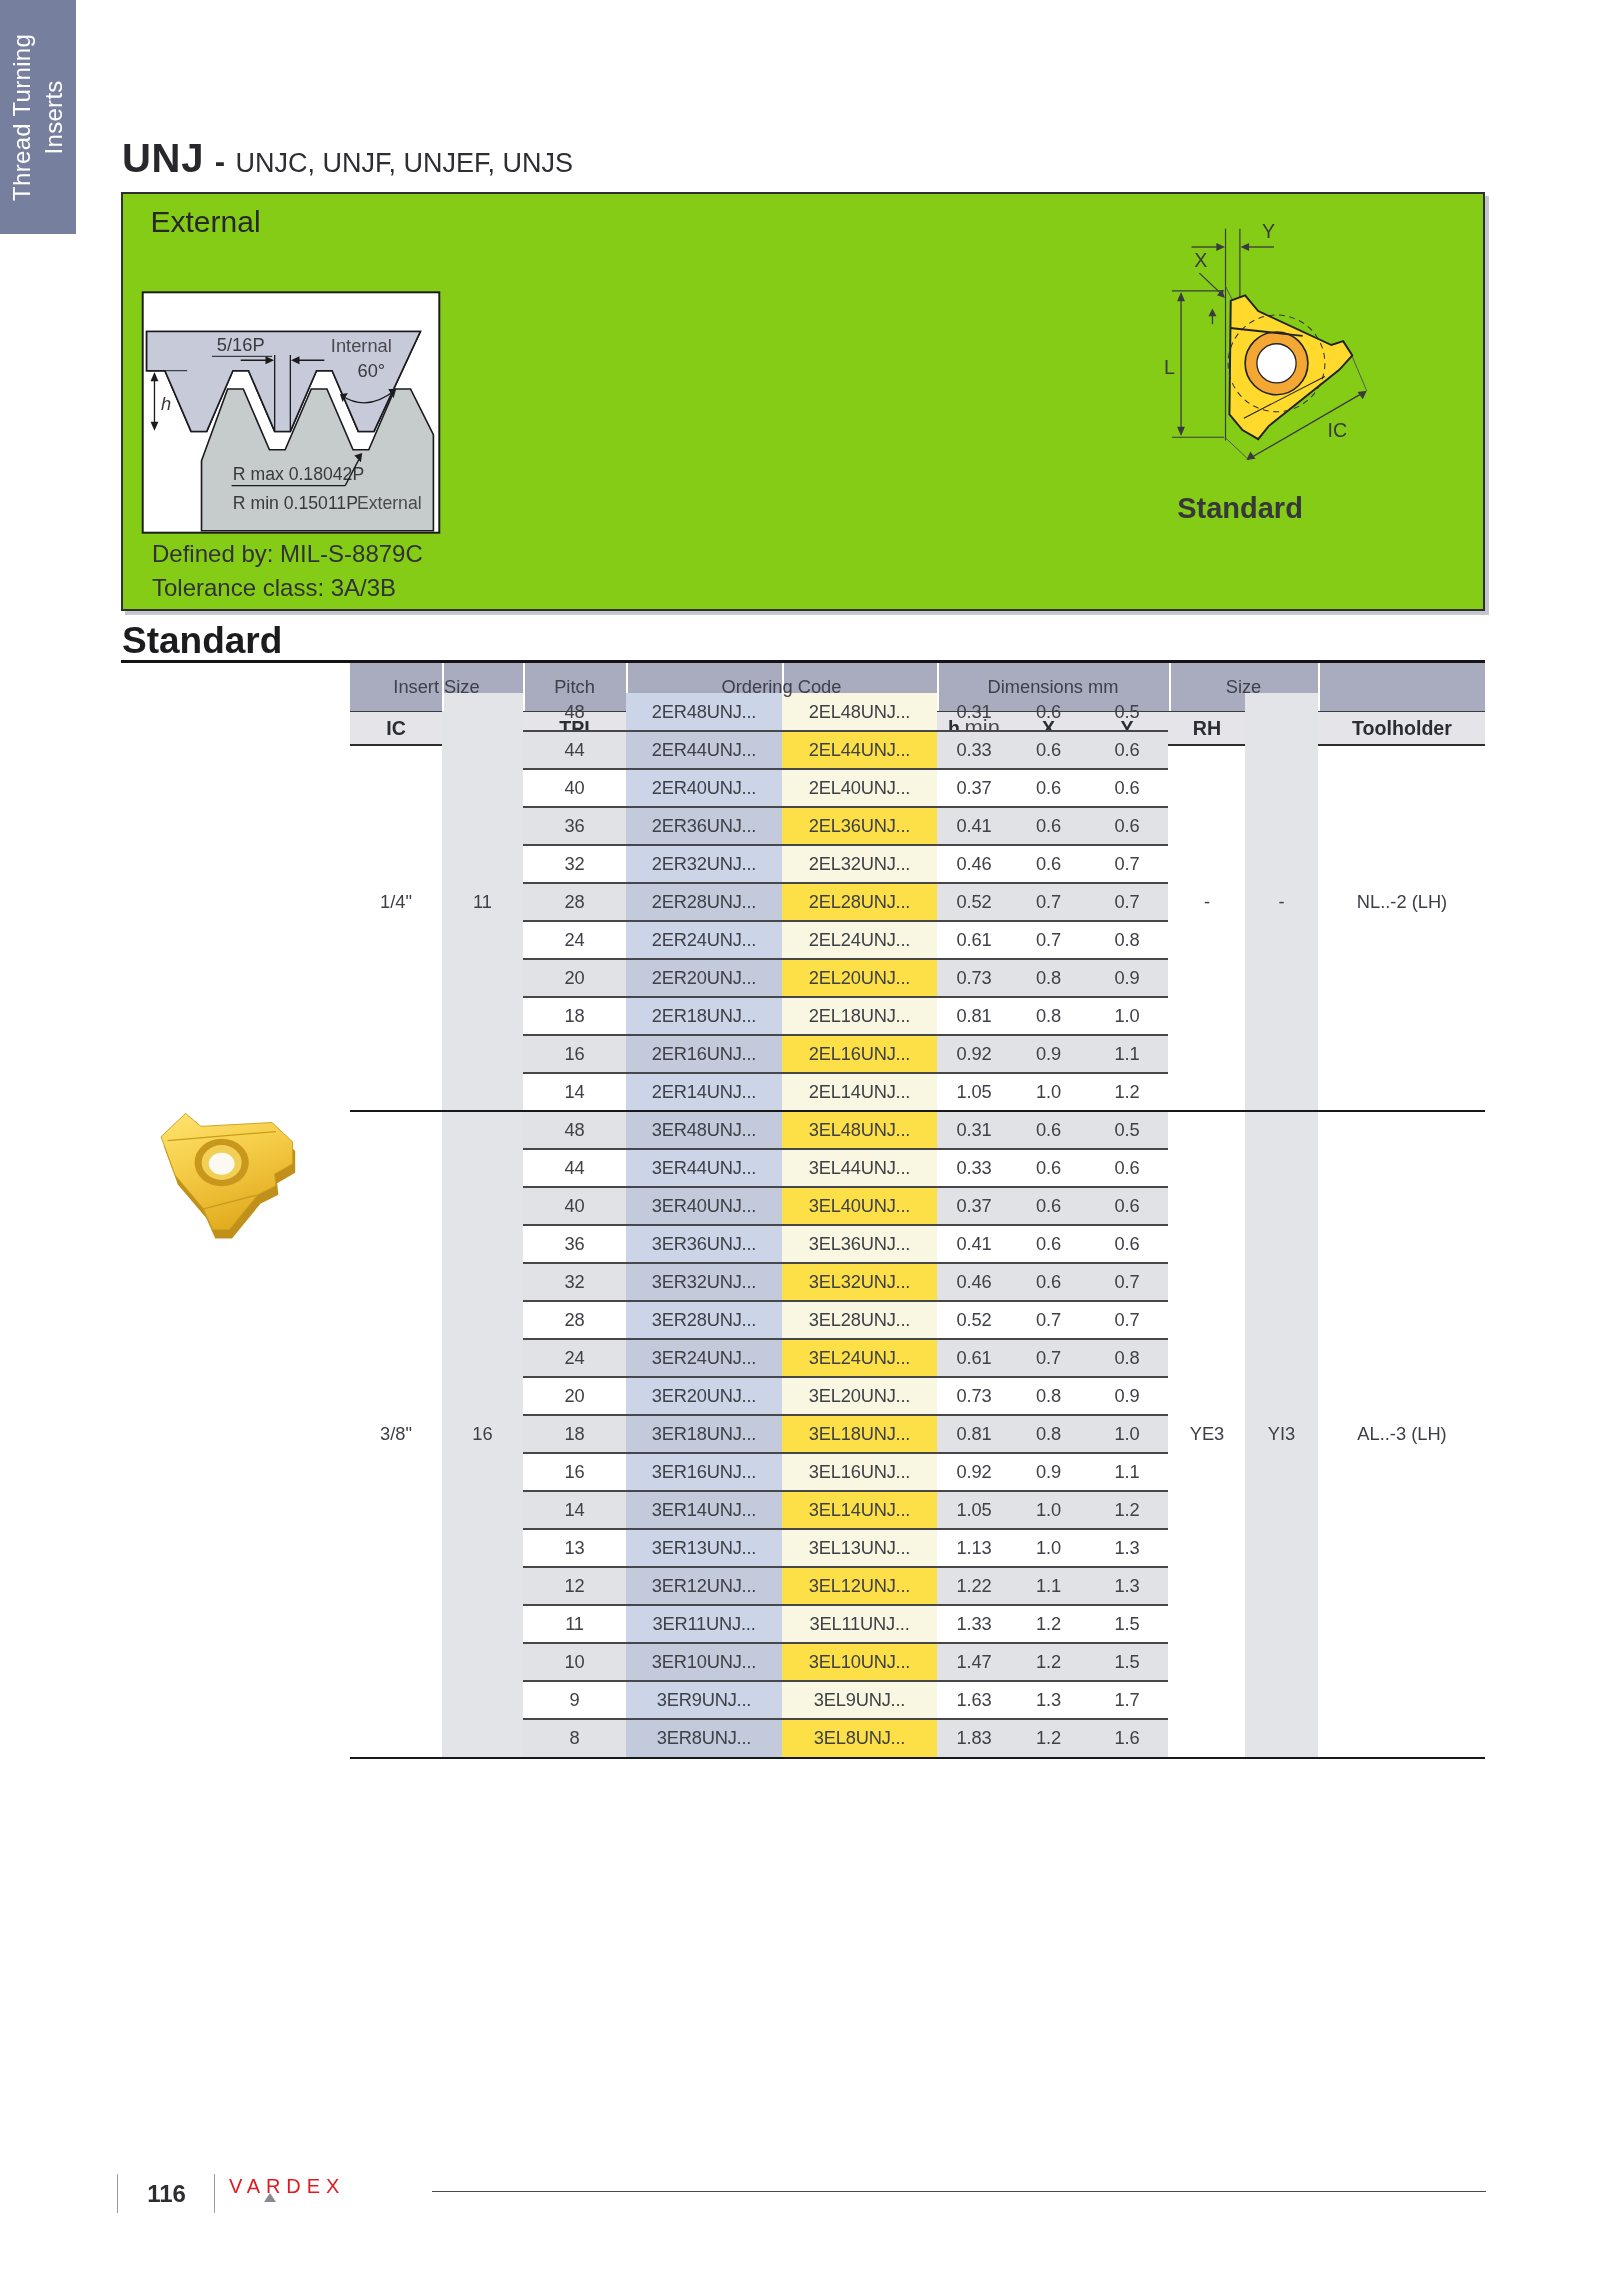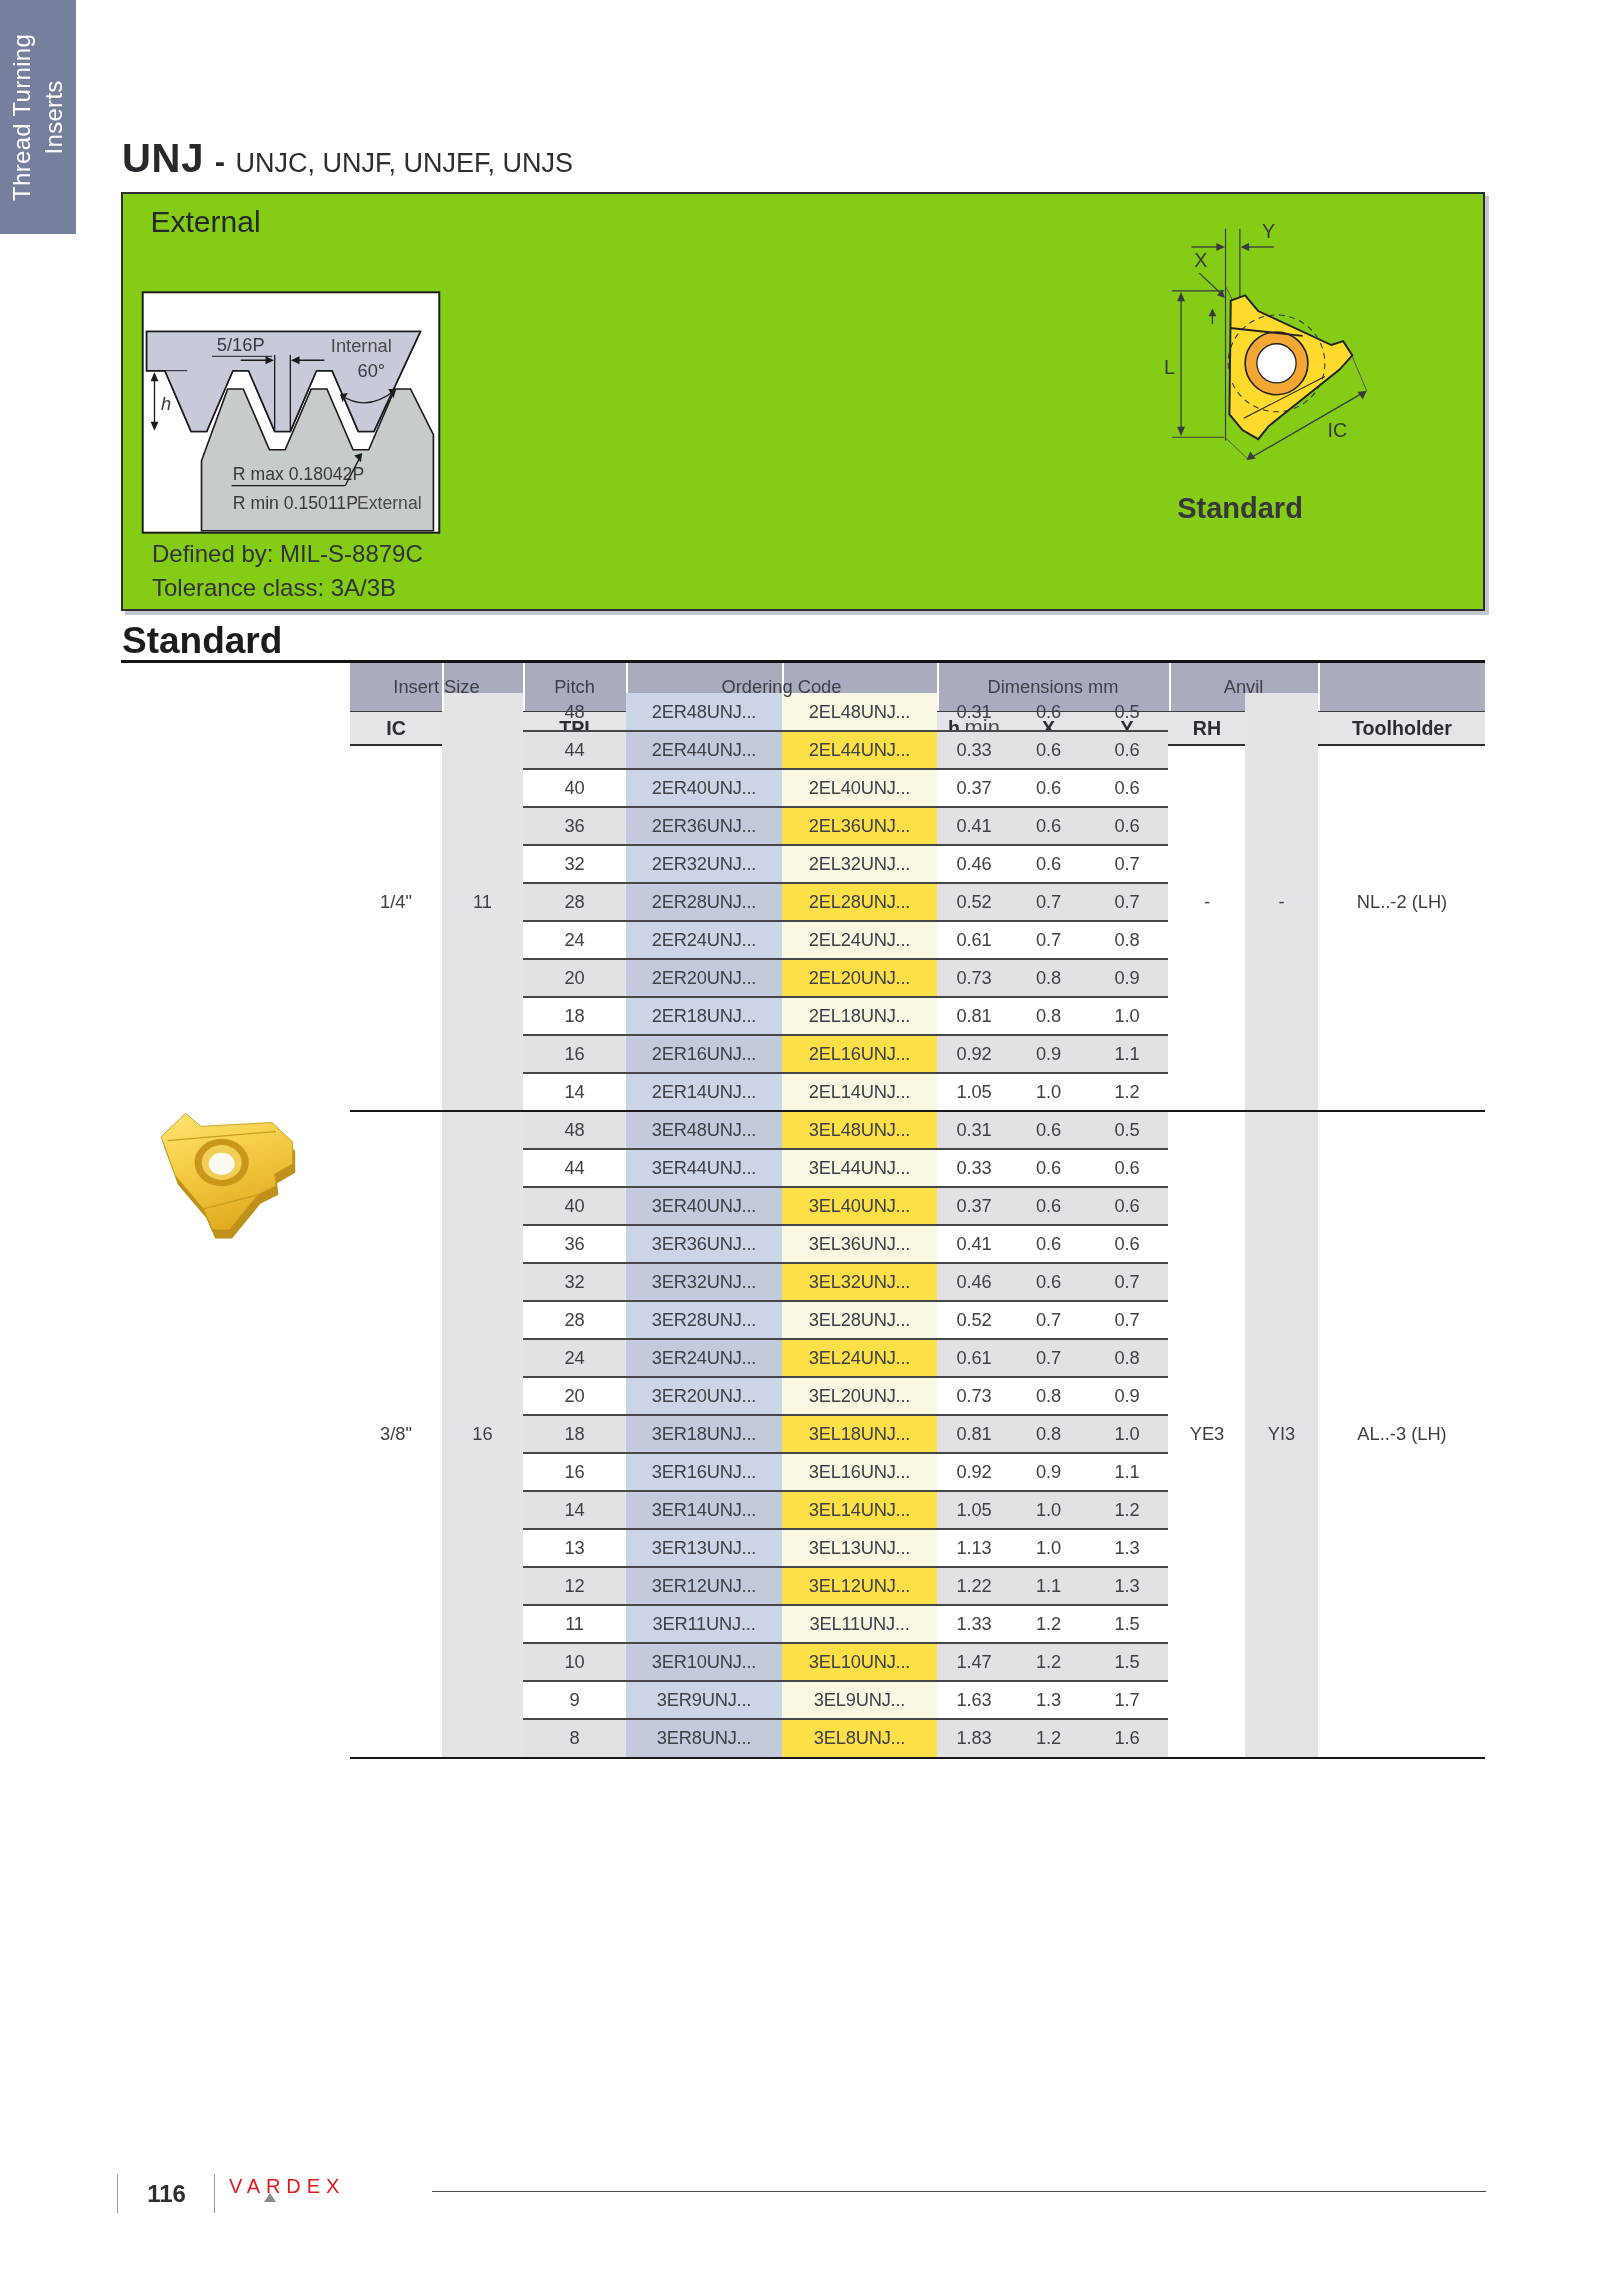--- a/index.html
+++ b/index.html
@@ -205,21 +205,21 @@
         <div class="h1gap" style="left:173px"></div>
       <div class="h1gap" style="left:276px"></div>
         <div class="h1gap" style="left:432px"></div>
       <div class="h1gap" style="left:587px"></div>
         <div class="h1gap" style="left:819px"></div>
       <div class="h1gap" style="left:968px"></div>
       <div class="h1label s-insert">Insert Size</div>
       <div class="h1label s-pitch">Pitch</div>
       <div class="h1label s-order">Ordering Code</div>
       <div class="h1label s-dims">Dimensions mm</div>
-      <div class="h1label s-anvil">Anvil</div>
+      <div class="h1label s-anvil">Size</div>
     </div>
     <div class="h2">
       <div class="h2label c-ic">
           <span>IC</span>
         </div>
       <div class="h2label c-l">
           <span>L</span>
           <span class="h2unit">mm</span>
         </div>
       <div class="h2label c-tpi">

